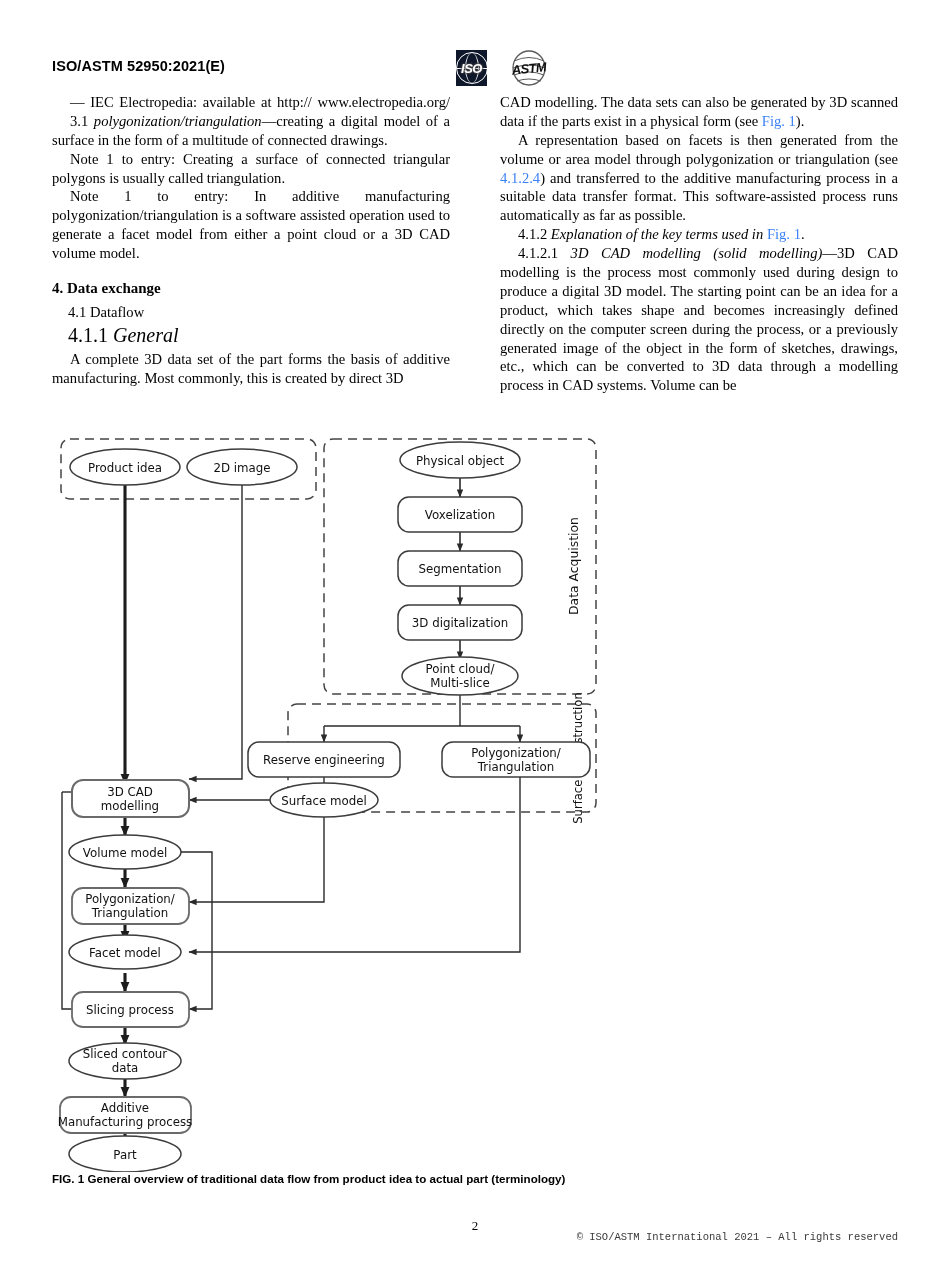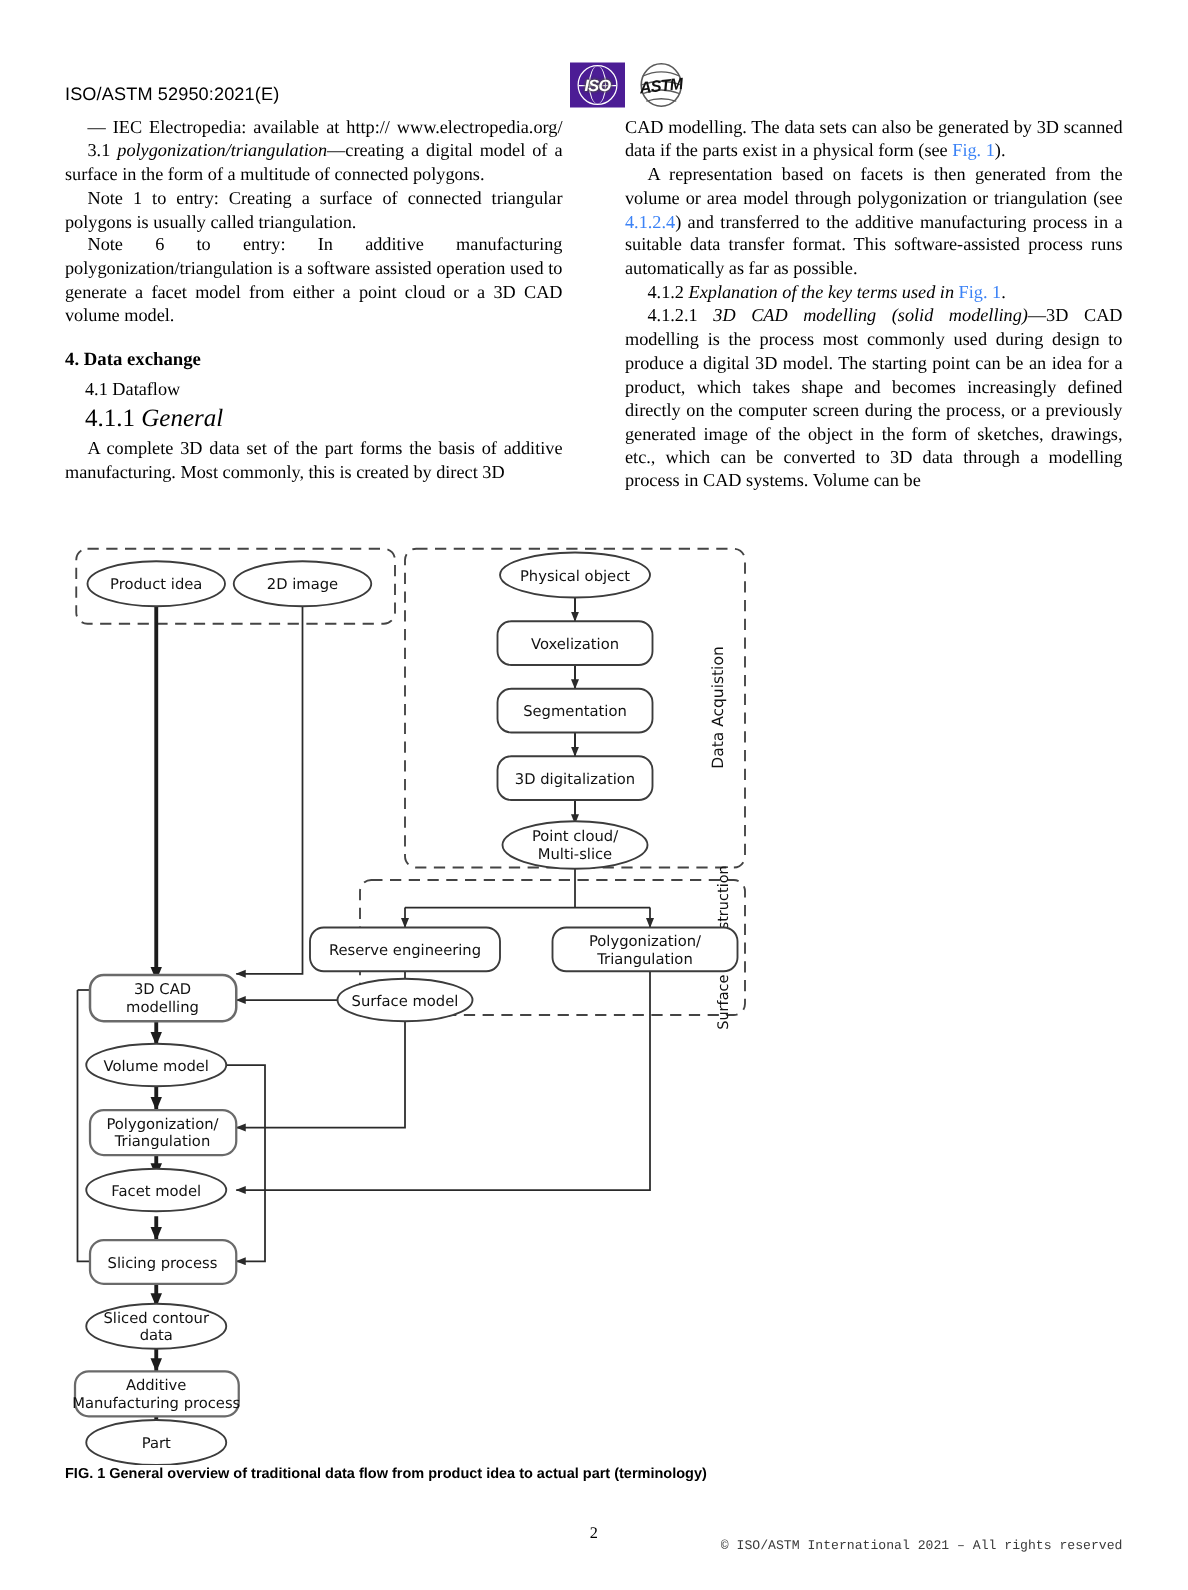--- a/index.html
+++ b/index.html
@@ -24,41 +24,41 @@
   #header {
     position: absolute;
     left: 52px;
     top: 52px;
     width: 846px;
     height: 40px;
   }
   #doc-id {
     position: absolute;
     left: 0;
-    top: 16px;
+    top: 6px;
     font-family: "Liberation Sans", sans-serif;
-    font-weight: normal;
+    font-weight: bold;
     font-size: 14.5px;
     letter-spacing: 0.1px;
     white-space: nowrap;
   }
   #logos {
     position: absolute;
     left: 396px;
     top: -4px;
     width: 110px;
     height: 42px;
   }
   .iso-logo {
     position: absolute;
     left: 8px;
     top: 2px;
-    width: 44px;
+    width: 31px;
     height: 36px;
-    background: #4c1d95;
+    background: #0f172a;
     display: flex;
     align-items: center;
     justify-content: center;
   }
   .iso-logo .globe {
     position: absolute;
     left: 50%;
     top: 50%;
     transform: translate(-50%,-50%);
     width: 32px;
@@ -206,23 +206,23 @@
           <path d="M4 25 Q19 19 34 25" fill="none" stroke="#5a5a5a" stroke-width="1"></path>
           <path d="M7 31 Q19 27 31 31" fill="none" stroke="#5a5a5a" stroke-width="1"></path>
           <text x="19" y="23" font-size="13" font-weight="bold" font-style="italic" text-anchor="middle" fill="#5a5a5a" transform="rotate(-6 19 20)" style="font-family:'Liberation Sans',sans-serif; letter-spacing:-0.6px;">ASTM</text>
         </svg>
       </div>
     </div>
   </div>
 
   <div class="col" id="col-left">
     <p class="p-dash spread">—    IEC  Electropedia:  available  at  http:// www.electropedia.org/</p>
-    <p class="p-indent"><span>3.1</span> <span class="it">polygonization/triangulation</span><span>—creating a digital model of a surface in the form of a multitude of connected polygons.</span></p>
+    <p class="p-indent"><span>3.1</span> <span class="it">polygonization/triangulation</span><span>—creating a digital model of a surface in the form of a multitude of connected drawings.</span></p>
     <p class="p-indent">Note 1 to entry: Creating a surface of connected triangular polygons is usually called triangulation.</p>
-    <p class="p-indent">Note 6 to entry: In additive manufacturing polygonization/triangulation is a software assisted operation used to generate a facet model from either a point cloud or a 3D CAD volume model.</p>
+    <p class="p-indent">Note 1 to entry: In additive manufacturing polygonization/triangulation is a software assisted operation used to generate a facet model from either a point cloud or a 3D CAD volume model.</p>
     <h2 class="sec">4.  Data exchange</h2>
     <h3 class="subsec">4.1  Dataflow</h3>
     <h4 class="subsubsec"><span>4.1.1</span> <span class="it">General</span></h4>
     <p class="p-indent">A complete 3D data set of the part forms the basis of additive manufacturing. Most commonly, this is created by direct 3D</p>
   </div>
 
   <div class="col" id="col-right">
     <p><span>CAD modelling. The data sets can also be generated by 3D scanned data if the parts exist in a physical form (see </span><span class="xref">Fig. 1</span><span>).</span></p>
     <p class="p-indent"><span>A representation based on facets is then generated from the volume or area model through polygonization or triangulation (see </span><span class="xref">4.1.2.4</span><span>) and transferred to the additive manufacturing process in a suitable data transfer format. This software-assisted process runs automatically as far as possible.</span></p>
     <p class="p-indent"><span>4.1.2</span> <span class="it">Explanation of the key terms used in </span><span class="xref">Fig. 1</span><span>.</span></p>

